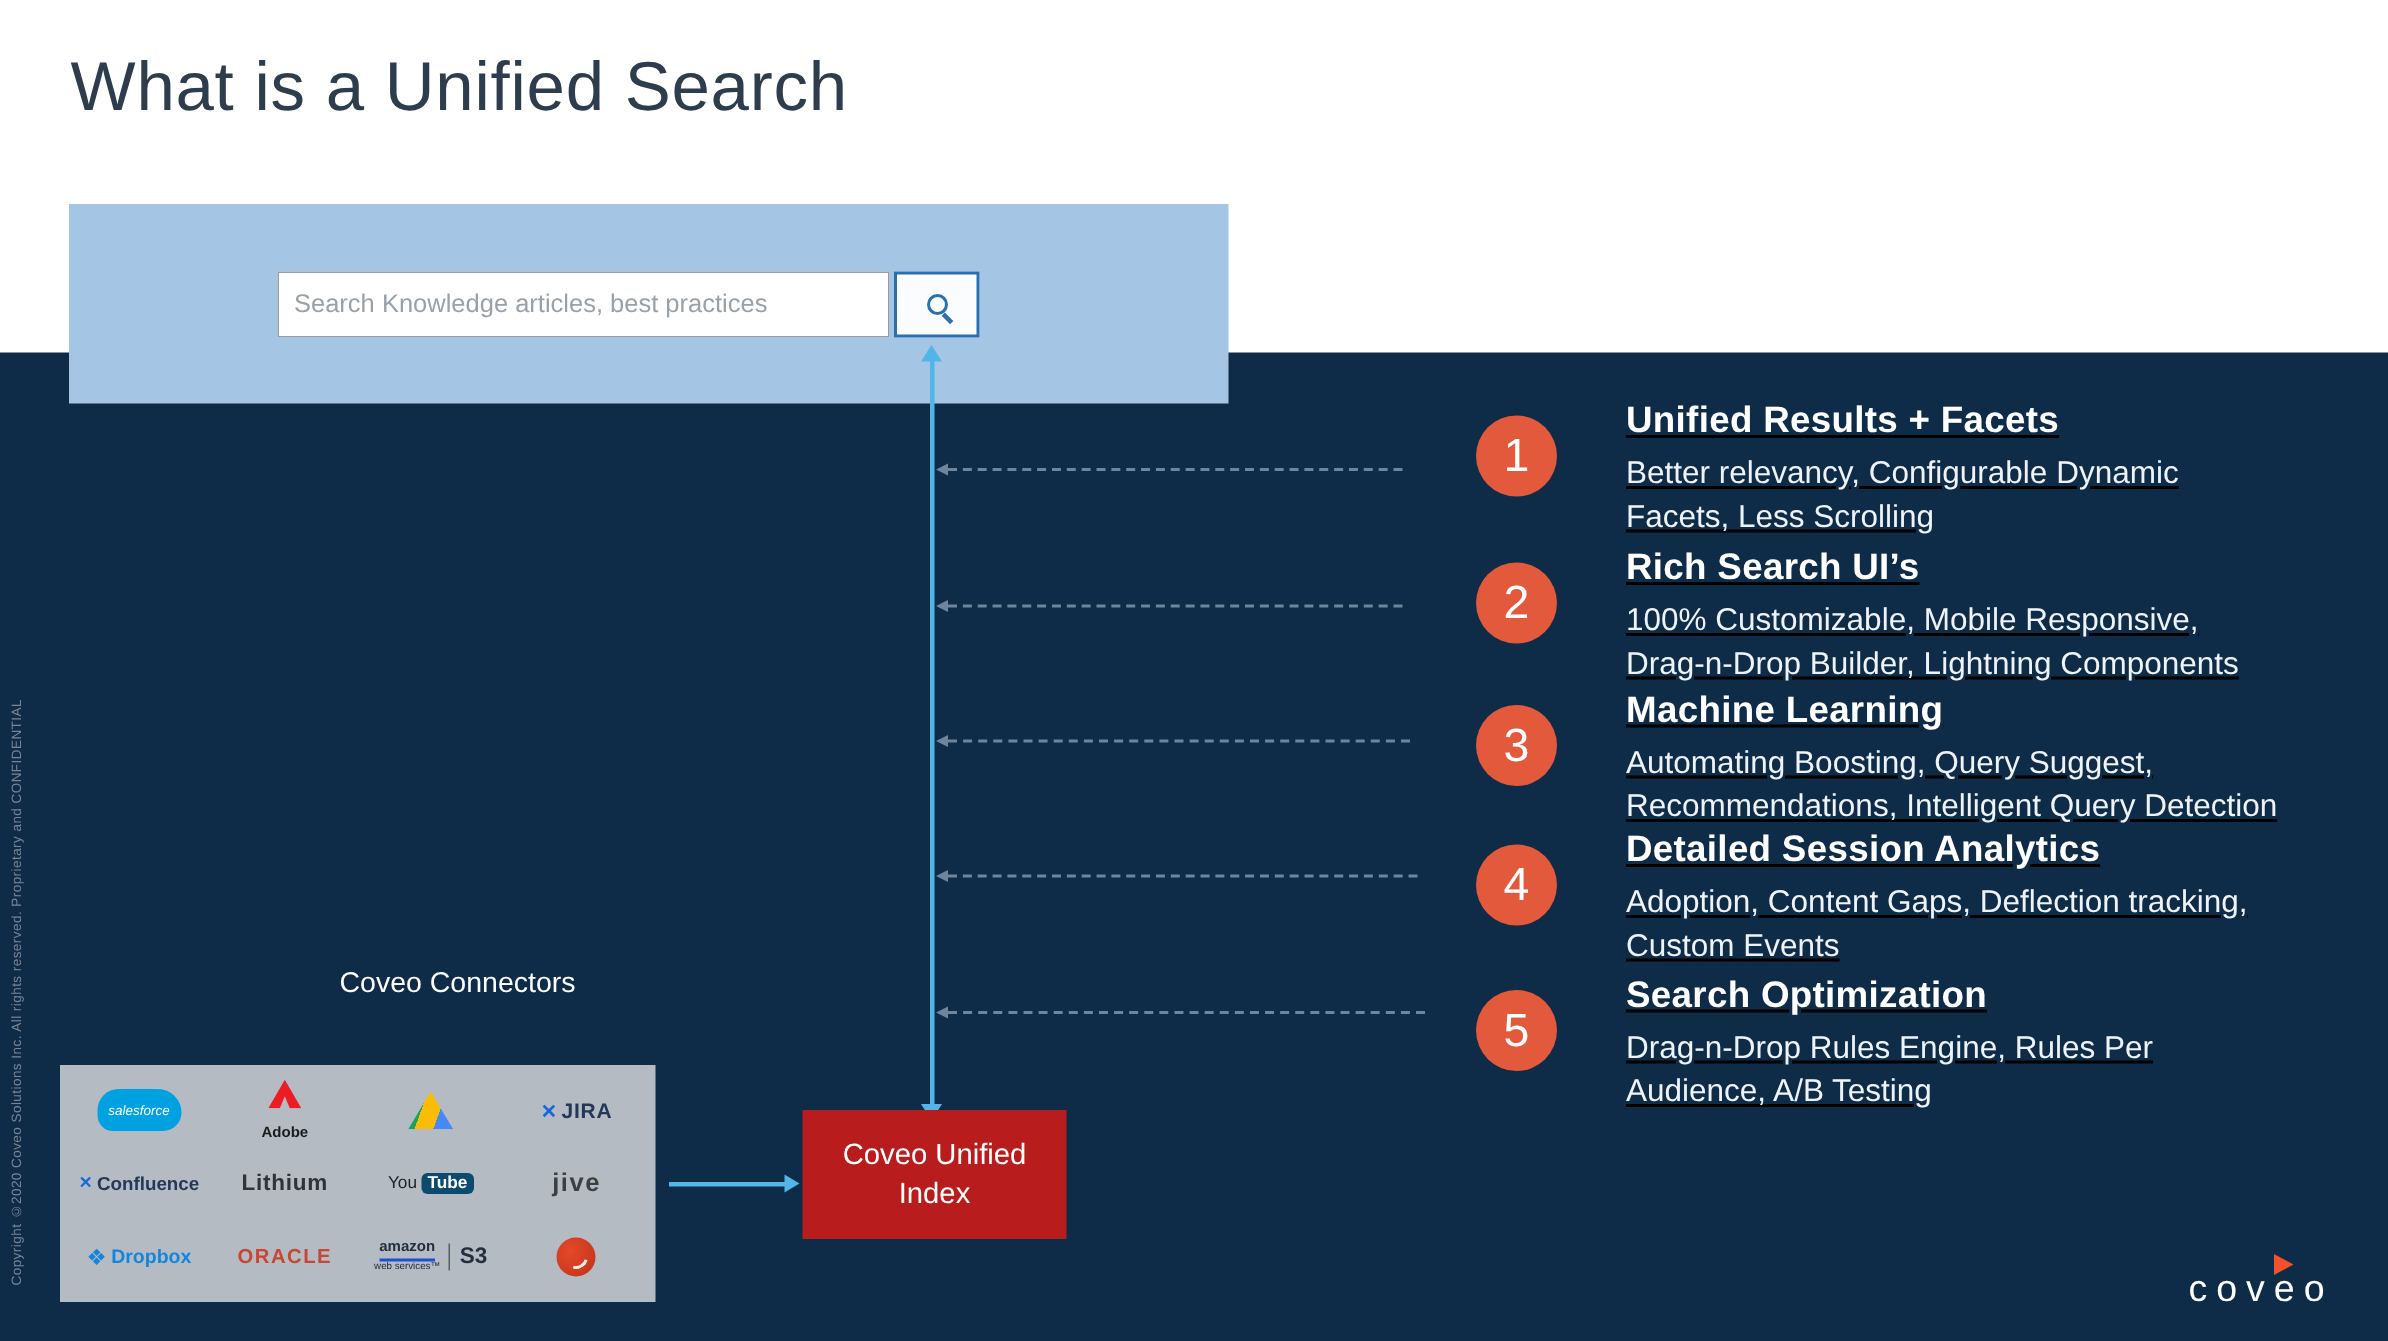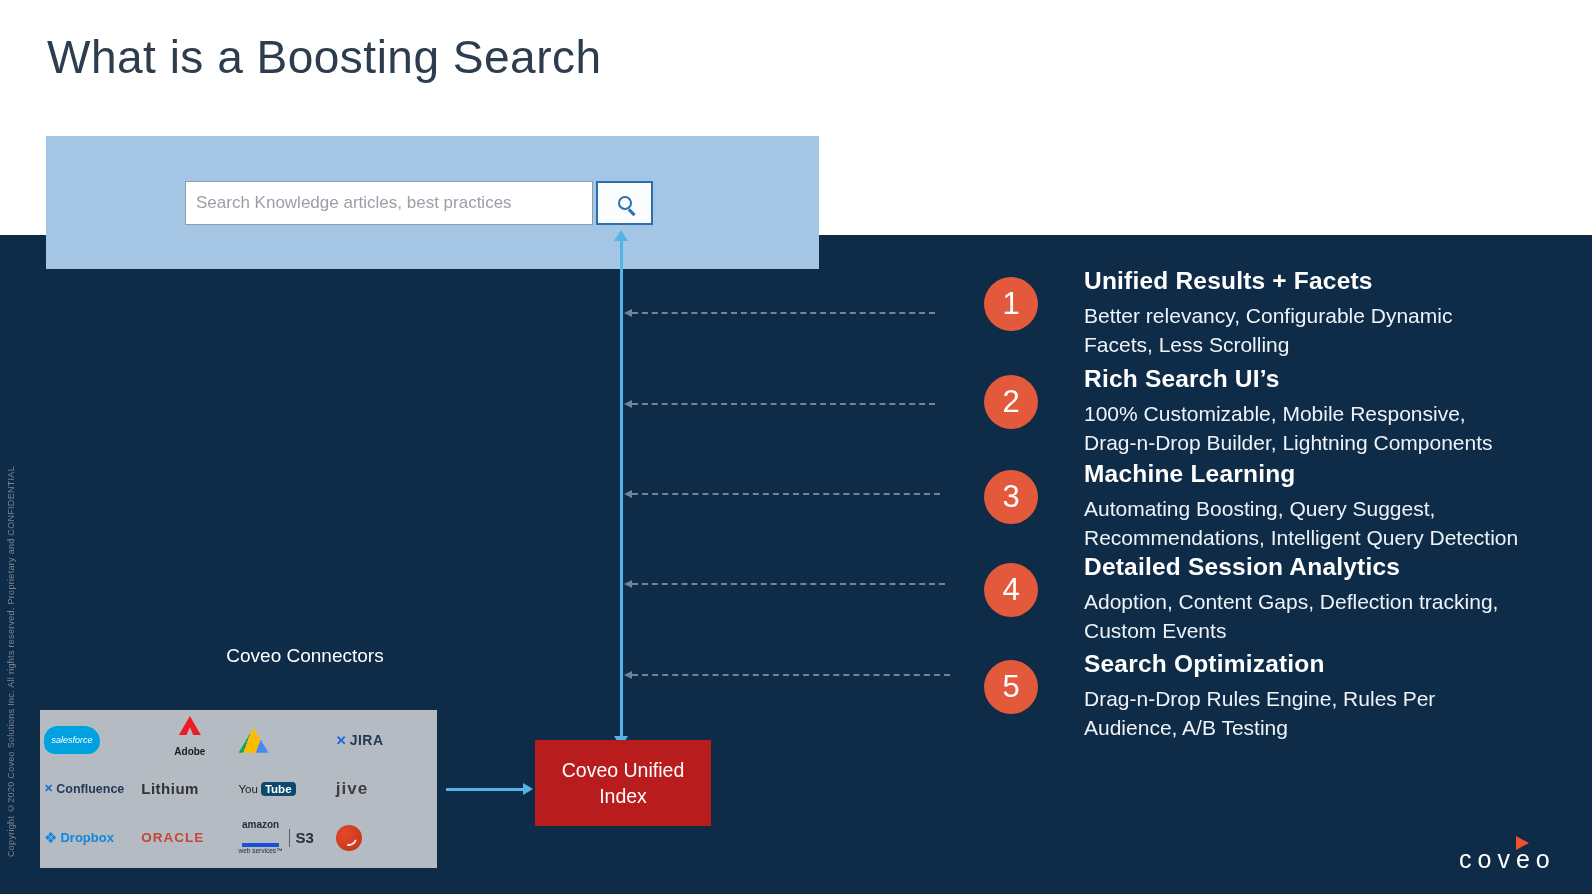--- a/index.html
+++ b/index.html
@@ -36,30 +36,30 @@
 
   
   .dash { position:absolute; height:0; border-top:2px dashed #8195ab; opacity:.85; }
   .dash-head { position:absolute; left:-8px; top:-5px; width:0; height:0;
                border-top:4px solid transparent; border-bottom:4px solid transparent; border-right:8px solid #8195ab; }
 
   
   .feature { position:absolute; left:984px; display:flex; }
   .feature-number { width:54px; height:54px; margin-top:10px; border-radius:50%; background:#e2593c; color:#fff;
                     font-size:31px; display:flex; align-items:center; justify-content:center; flex-shrink:0; }
-  .feature-text { margin-left:46px; width:480px; }
+  .feature-text { margin-left:46px; width:480px;text-decoration:underline; }
   .feature-title { font-size:24.5px; font-weight:bold; color:#ffffff; letter-spacing:0.2px; }
   .feature-desc { margin-top:6px; font-size:21px; line-height:1.4; color:#eef3f8; white-space:pre-line; }
 
   
   .connectors-heading { position:absolute; left:150px; top:645px; width:310px; text-align:center; font-size:19px; color:#fff; }
   .connectors-sub { position:absolute; left:150px; top:676px; width:310px; text-align:center; font-size:17px; color:#fff; }
   .connectors-box { position:absolute; left:40px; top:710px; width:397px; height:158px; background:#b5bbc3;
                     display:grid; grid-template-columns:repeat(4,1fr); grid-auto-rows:1fr; padding:6px 4px; }
-  .tile { display:flex; align-items:center; justify-content:flex-start; gap:3px; }
+  .tile { display:flex; align-items:center; justify-content:center; gap:3px; }
   .tile.col { flex-direction:column; gap:11px; }
 
   .sf-cloud { width:56px; height:28px; background:#00a1e0; border-radius:16px 18px 14px 12px;
               display:flex; align-items:center; justify-content:center; color:#fff; font-size:9px; font-style:italic; }
   .adobe-mark { width:22px; height:19px; background:#ed1c24;
                 clip-path:polygon(50% 0, 0 100%, 35% 100%, 50% 58%, 65% 100%, 100% 100%); }
   .adobe-text { font-size:10px; font-weight:bold; color:#1a1a1a; }
   .gdrive-tri { width:30px; height:25px; clip-path:polygon(50% 0, 100% 100%, 0 100%);
                 background:linear-gradient(110deg, #1aa260 34%, #fbbc05 34% 66%, #4688f4 66%); }
   .jira-x { color:#1868db; font-size:13px; font-weight:bold; }
@@ -70,21 +70,21 @@
   .confluence-text { color:#253858; font-size:12.5px; font-weight:bold; }
   .lithium-text { color:#333; font-size:15px; font-weight:bold; letter-spacing:0.5px; }
   .yt-you { color:#232323; font-size:11.5px; font-weight:normal; }
   .yt-tube { color:#fff; background:#0c4a6e; font-size:11.5px; font-weight:bold; padding:1px 4px; border-radius:4px; }
   .jive-text { color:#3f3f3f; font-size:17px; font-weight:bold; letter-spacing:1px; }
   .dropbox-icon { color:#1087dd; font-size:15px; }
   .dropbox-icon::before { content:"❖"; }
   .dropbox-text { color:#1087dd; font-size:13px; font-weight:bold; }
   .oracle-text { color:#c74634; font-size:13.5px; font-weight:bold; letter-spacing:1px; }
   .aws-stack { display:flex; flex-direction:column; align-items:center; line-height:1; }
-  .aws-amazon { font-size:10px; font-weight:bold; color:#232f3e; border-bottom:4px solid #1d4ed8; padding-bottom:13px; }
+  .aws-amazon { font-size:10px; font-weight:bold; color:#232f3e; border-bottom:2px solid #1d4ed8; padding-bottom:2px; }
   .aws-services { font-size:6.5px; color:#232f3e; margin-top:1px; }
   .aws-divider { width:1px; height:18px; background:#55606b; margin:0 3px; }
   .aws-s3 { font-size:15px; font-weight:bold; color:#232f3e; }
   .sitecore-circle { width:26px; height:26px; border-radius:50%;
                      background:radial-gradient(circle at 35% 35%, #e4492a, #c03217); position:relative; }
   .sitecore-circle::after { content:""; position:absolute; inset:5px; border-radius:50%;
                             border:2px solid transparent; border-bottom-color:rgba(255,255,255,.9); transform:rotate(-30deg); }
 
   
   .index-box { position:absolute; left:535px; top:740px; width:176px; height:86px; background:#b91c1c; color:#fff;
@@ -99,21 +99,21 @@
   .brand-spark { position:absolute; left:57px; top:0; width:13px; height:14px; background:#f4502c;
                  clip-path:polygon(0 0, 100% 50%, 0 100%); }
   .brand-wordmark { position:absolute; left:0; top:9px; color:#fff; font-size:25px; letter-spacing:6px; }
 </style>
 </head>
 <body>
 
 <div class="slide">
 
   <div class="top-band">
-    <h1 class="slide-title">What is a Boosting Search</h1>
+    <h1 class="slide-title">What is a Unified Search</h1>
   </div>
 
   <div class="copyright">Copyright ©2020 Coveo Solutions Inc. All rights reserved. Proprietary and CONFIDENTIAL</div>
 
   <div class="search-panel">
     <div class="search-group">
       <input class="search-input" type="text" autofocus="" placeholder="Search Knowledge articles, best practices" style="">
       <button class="search-button">
         <span class="mag"></span>
       </button>

